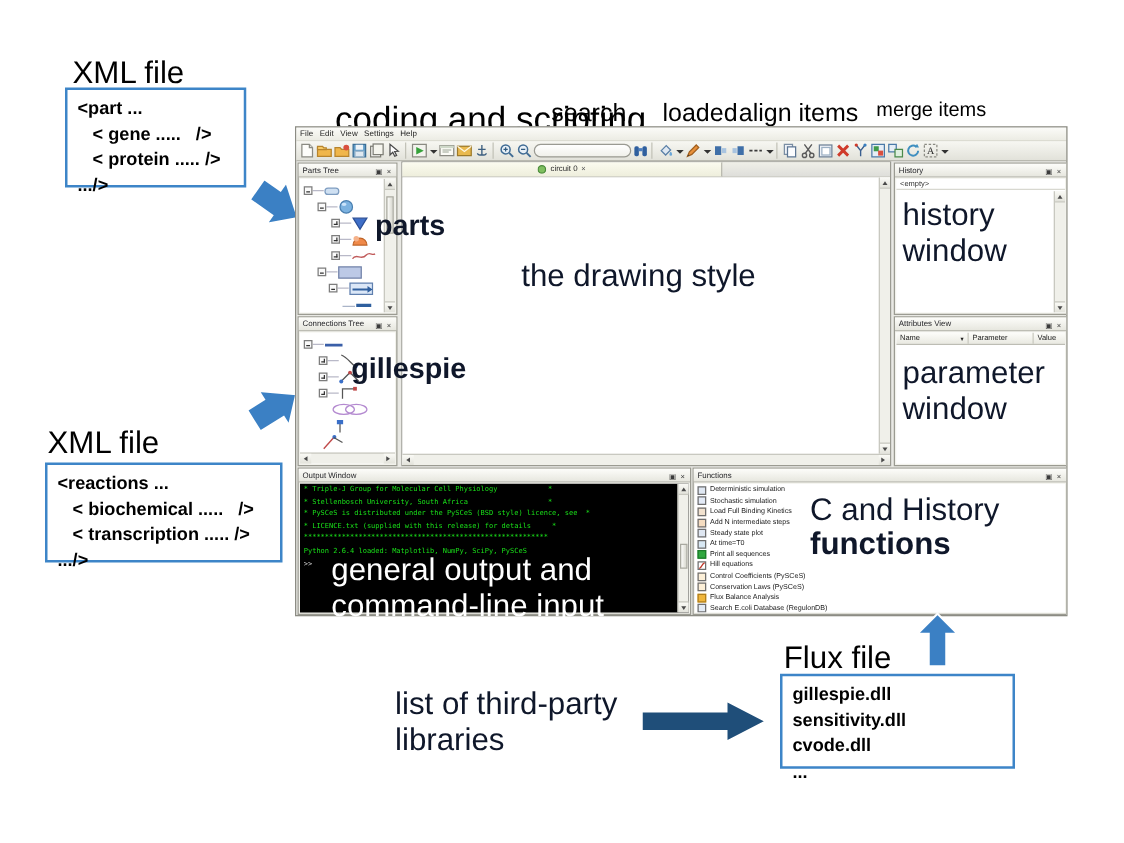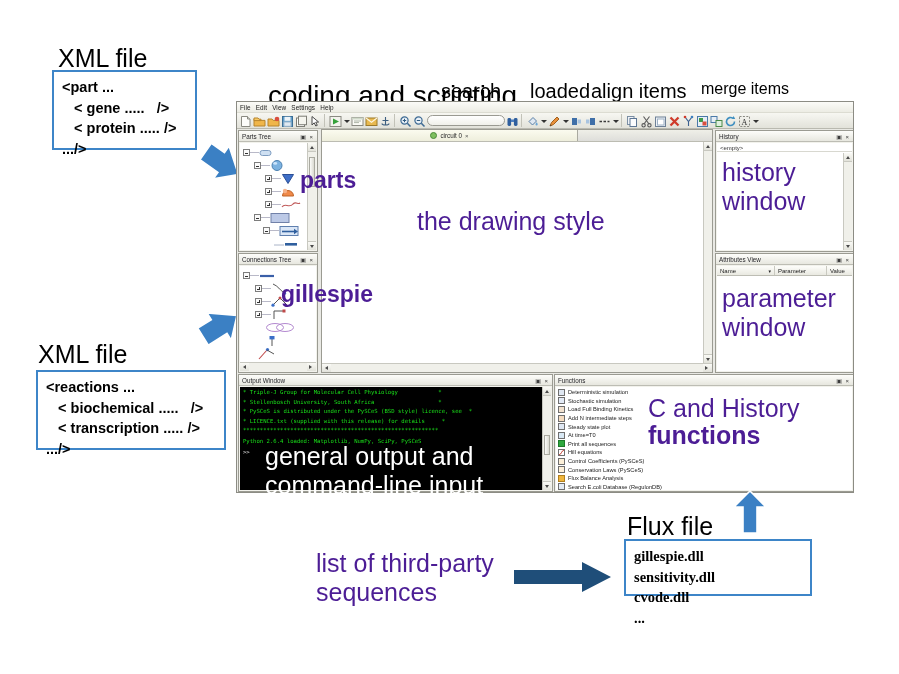--- a/index.html
+++ b/index.html
@@ -149,21 +149,21 @@
   
   .fn-list{ font-size:5.7px; color:#1b1b1b; padding:1px 0 0 0; }
   .fn-row{ display:flex; align-items:center; height:8.6px; padding-left:2px; gap:3px; white-space:nowrap;}
   .fn-ico{ width:7px;height:7px;flex:0 0 auto; border:1px solid #6f6f6f; background:#dfe7f2; position:relative;}
 
   
   .attr-head{ display:flex; height:10px; font-size:6px; color:#222;
     background:linear-gradient(#fdfdfa,#e9e9e1); border-bottom:1px solid #bdbdb4;}
   .attr-head div{ border-right:1px solid #c9c9c0; padding:1.6px 0 0 3px; white-space:nowrap; position:relative;}
 
-  .bigtxt{ font-size:25px; color:#4c1d95; white-space:pre; line-height:1.14; font-family:"Liberation Sans", sans-serif;}
+  .bigtxt{ font-size:25px; color:#0f172a; white-space:pre; line-height:1.14; font-family:"Liberation Sans", sans-serif;}
   .bigtxt.w{ color:#ffffff; }
   .ovl-bold{ font-weight:bold; }
 </style>
 </head>
 <body>
 
 <div class="abs anno anno-lbl" style="left:58px; top:44px; font-size:25px;">XML file</div>
 
 <div class="abs filebox" style="left:52px; top:70px; width:145px; height:80px;">&lt;part ...
    &lt; gene .....   /&gt;
@@ -677,23 +677,23 @@
 
 <div class="abs bigtxt" style="left:648px; top:394px;">C and History</div>
 <div class="abs bigtxt ovl-bold" style="left:648px; top:421px;">functions</div>
 
 <svg class="abs arrow-sq" style="left:733px; top:490px;" width="34" height="44" viewBox="0 0 34 44">
   <polygon points="17,1 33,17 24,17 24,43 10,43 10,17 1,17" fill="#3b80c4" stroke="#ffffff" stroke-width="1.6"></polygon>
 </svg>
 
 <div class="abs anno anno-lbl" style="left:627px; top:512px; font-size:25px;">Flux file</div>
 
-<div class="abs filebox" style="left:624px; top:539px; width:188px; height:57px;font-family:Liberation Serif, serif;">gillespie.dll
+<div class="abs filebox" style="left:624px; top:539px; width:188px; height:76px;">gillespie.dll
 sensitivity.dll
 cvode.dll
 ...</div>
 
 <div class="abs bigtxt" style="left:316px; top:549px;">list of third-party
-sequences</div>
+libraries</div>
 
 <svg class="abs" style="left:514px; top:560px;" width="98" height="34" viewBox="0 0 98 34">
   <polygon points="0,10 68,10 68,2 97,17 68,32 68,24 0,24" fill="#1f4e79"></polygon>
 </svg>
 
 </body></html>

